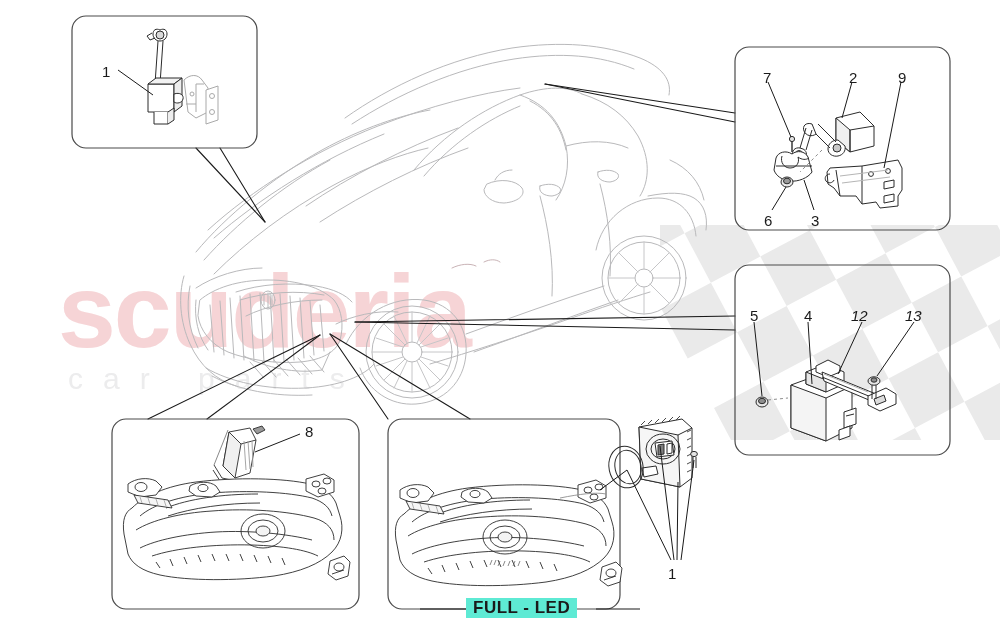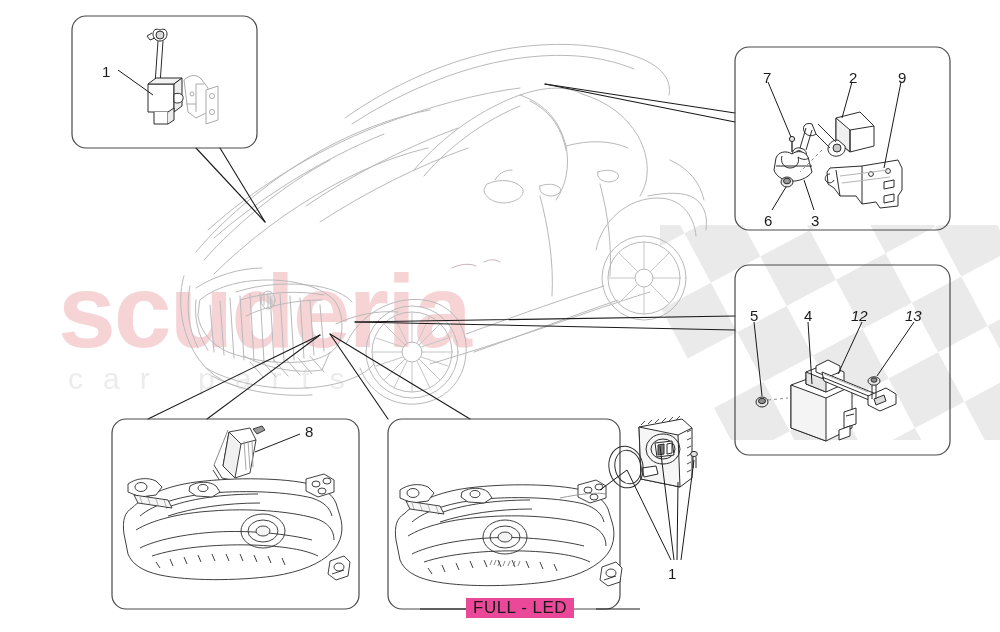--- a/index.html
+++ b/index.html
@@ -28,25 +28,25 @@
     position: absolute;
     font-family: "Liberation Sans", sans-serif;
     font-size: 15px;
     color: #1a1a1a;
     line-height: 1;
     user-select: none;
   }
   .variant-label {
     position: absolute;
     font-family: "Liberation Sans", sans-serif;
-    font-weight: normal;
+    font-weight: bold;
     font-size: 17px;
     letter-spacing: 0.5px;
     color: #1a1a1a;
-    background: #ec4899;
+    background: #5eead4;
     padding: 0 7px;
   }
   .wm-main {
     position: absolute;
     font-family: "Liberation Sans", sans-serif;
     font-size: 104px;
     font-weight: bold;
     letter-spacing: -2px;
     color: #f6d4d6;
     user-select: none;

